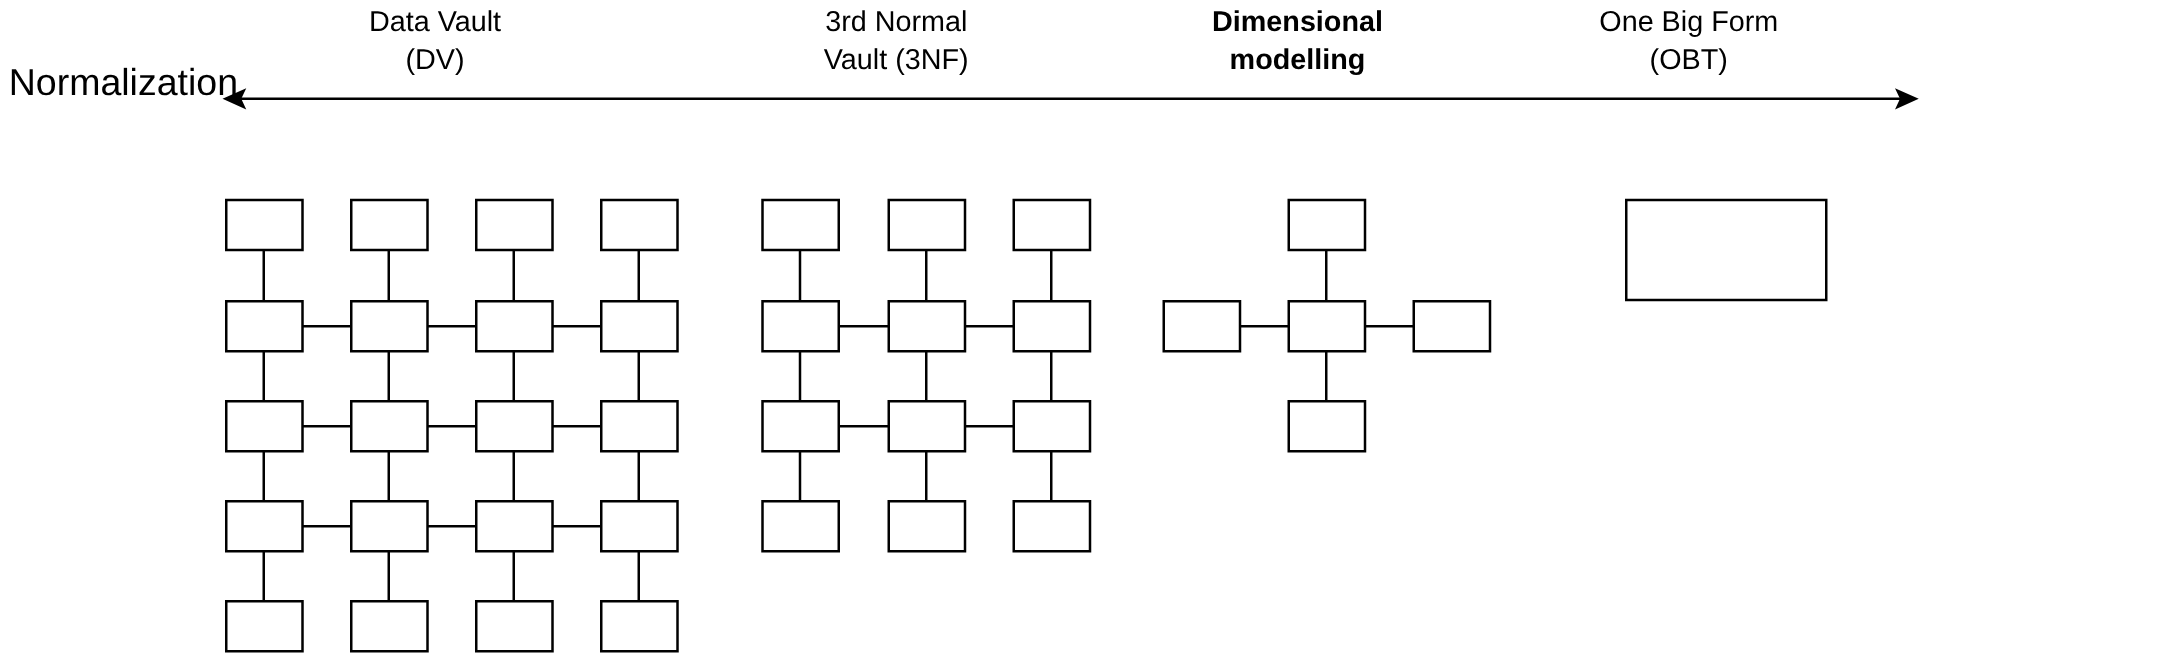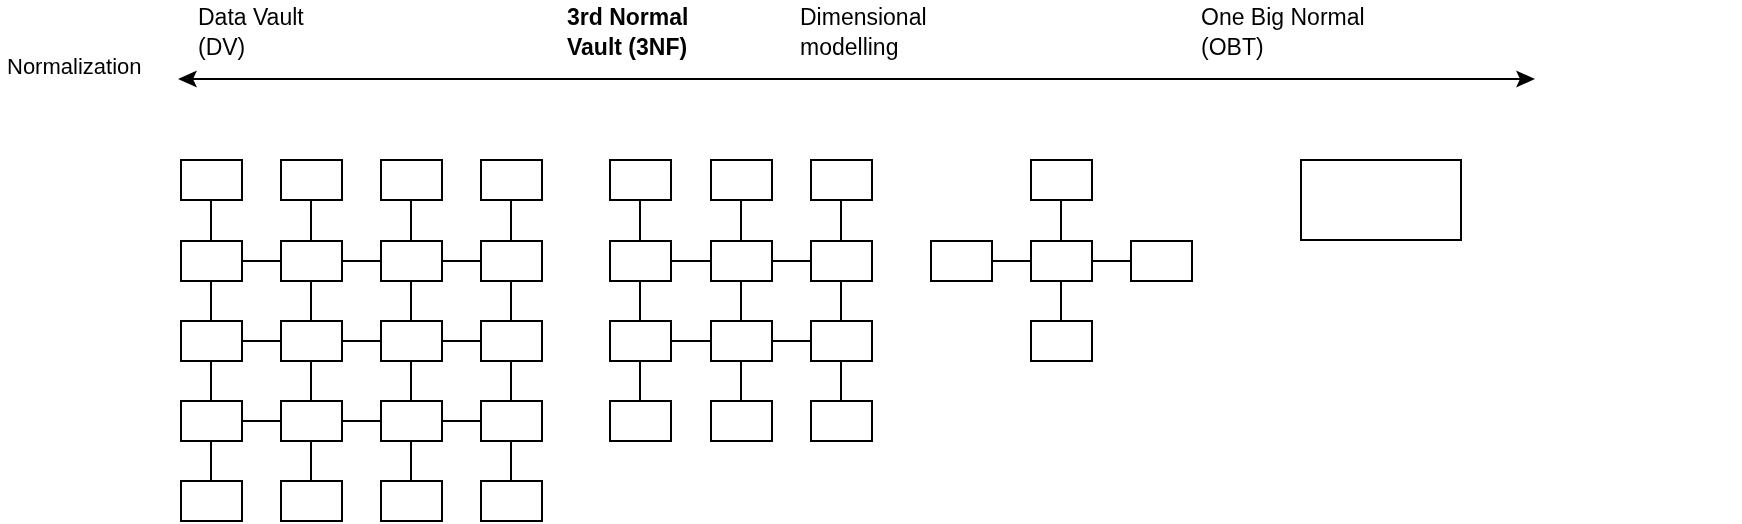--- a/index.html
+++ b/index.html
@@ -8,31 +8,31 @@
     background:#ffffff;
     font-family:"Liberation Sans", sans-serif;
     color:#000000;
     position:relative;
     overflow:hidden;
   }
   .canvas{position:absolute;left:0;top:0;width:1742px;height:524px;}
   .canvas svg{position:absolute;left:0;top:0;}
   .side-label{
     position:absolute;top:55px;
-    font-size:22px;line-height:23px;white-space:nowrap;
+    font-size:30px;line-height:23px;white-space:nowrap;
   }
   .side-label.left{left:7px;}
   .side-label.right{left:1561px;}
   .cat-label{
     position:absolute;top:2px;width:300px;
-    font-size:23px;line-height:30px;text-align:left;white-space:nowrap;
+    font-size:23px;line-height:30px;text-align:center;white-space:nowrap;
   }
   .cat-label.dv{left:198px;}
-  .cat-label.tnf{left:567px;font-weight:bold;}
-  .cat-label.dim{left:800px;}
+  .cat-label.tnf{left:567px;}
+  .cat-label.dim{left:888px;font-weight:bold;}
   .cat-label.obt{left:1201px;}
 </style>
 </head>
 <body>
 
 <div class="canvas">
 
   <svg width="1742" height="524" viewBox="0 0 1742 524">
       <line x1="188" y1="79" x2="1525" y2="79" stroke="#000000" stroke-width="2"></line>
       <polygon points="178,79 197,70.5 193,79 197,87.5" fill="#000000"></polygon>
@@ -139,17 +139,17 @@
     <span>3rd Normal</span><br>
     <span>Vault (3NF)</span>
   </div>
 
   <div class="cat-label dim">
     <span>Dimensional</span><br>
     <span>modelling</span>
   </div>
 
   <div class="cat-label obt">
-    <span>One Big Normal</span><br>
+    <span>One Big Form</span><br>
     <span>(OBT)</span>
   </div>
 
 </div>
 
 </body></html>

